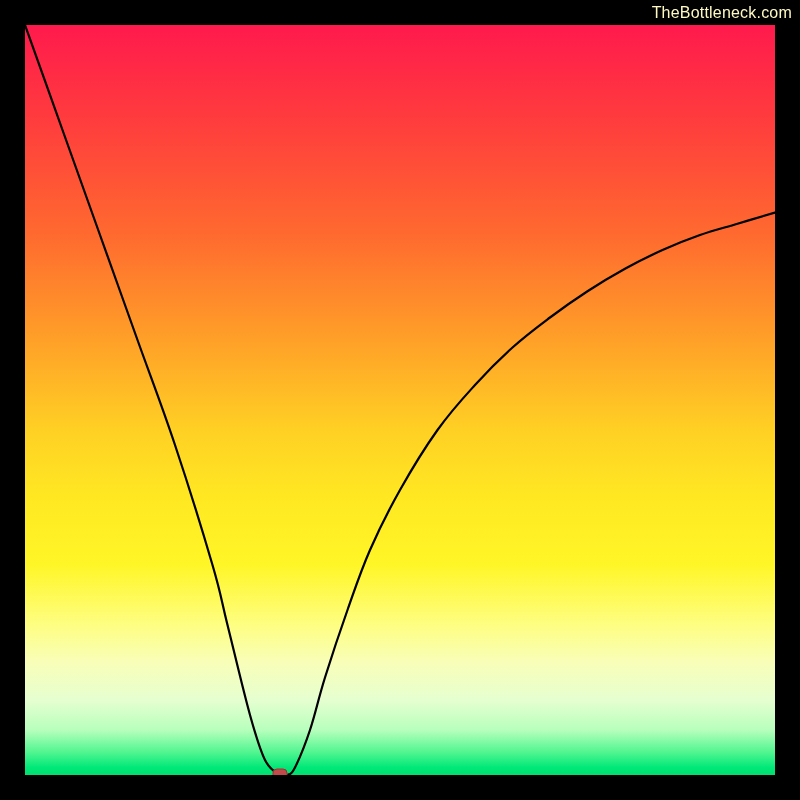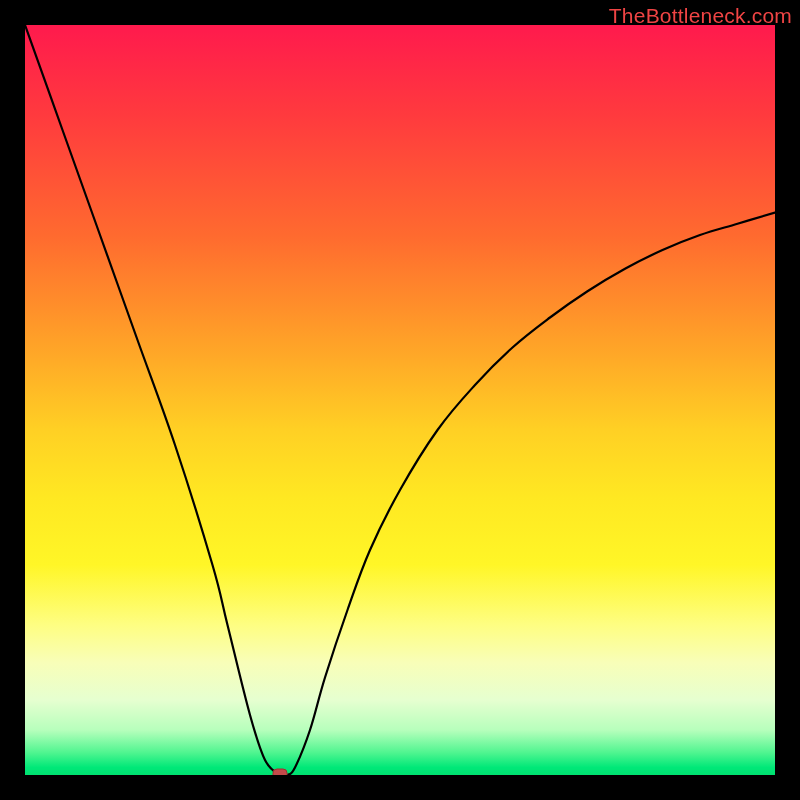--- a/index.html
+++ b/index.html
@@ -48,22 +48,22 @@
   .marker {
     fill: #c24a4a;
     stroke: #a03030;
     stroke-width: 1;
   }
 
   .watermark {
     position: absolute;
     right: 8px;
     top: 4px;
-    color: #ef4444;
-    font-size: 21px;
+    color: #fef9c3;
+    font-size: 16px;
     font-weight: 500;
     letter-spacing: 0.2px;
   }
 </style>
 </head>
 <body>
 
 <div class="frame">
 
   <div class="plot-area">

